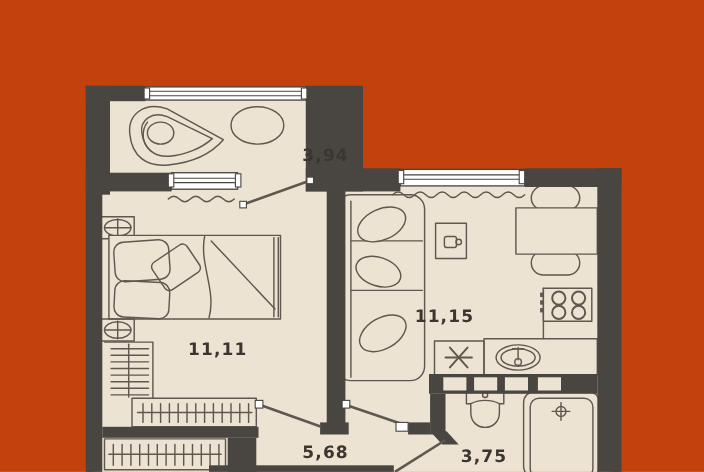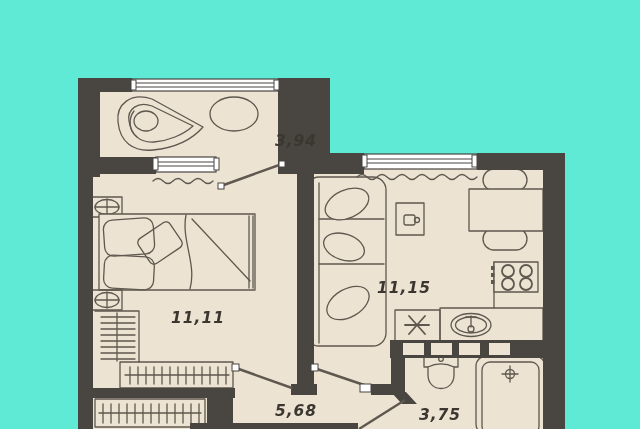--- a/index.html
+++ b/index.html
@@ -1,22 +1,21 @@
 <!DOCTYPE html>
 <html style="--wall: #494541; --floor: #ece3d3; --line: #5f584f; --label: #3b362f; --window: #ffffff; --background: #ffffff;"><head>
 <meta charset="utf-8">
 <style>
   html,body{margin:0;padding:0;background:#ffffff;}
   .plan-wrap{
     position:relative;
     width:640px;height:429px;
-    background:#5eead4;
+    background:#c2410c;
     overflow:hidden;
     font-family:"DejaVu Sans","Liberation Sans",sans-serif;
-    font-style:italic;
   }
   svg{display:block;}
   .floor{fill:var(--floor,#ece3d3);}
   .wall{fill:var(--wall,#494541);stroke:none;}
   .hole{fill:var(--floor,#ece3d3);}
   .win{fill:var(--window,#ffffff);stroke:var(--wall,#494541);stroke-width:1.2;}
   .winline{stroke:var(--wall,#494541);stroke-width:1;fill:none;}
   .cap{fill:var(--window,#ffffff);stroke:var(--wall,#494541);stroke-width:1;}
   .furn{stroke:var(--line,#5f584f);fill:none;stroke-width:1.3;stroke-linecap:round;stroke-linejoin:round;}
   .furnfill{stroke:var(--line,#5f584f);fill:var(--floor,#ece3d3);stroke-width:1.3;stroke-linejoin:round;}

